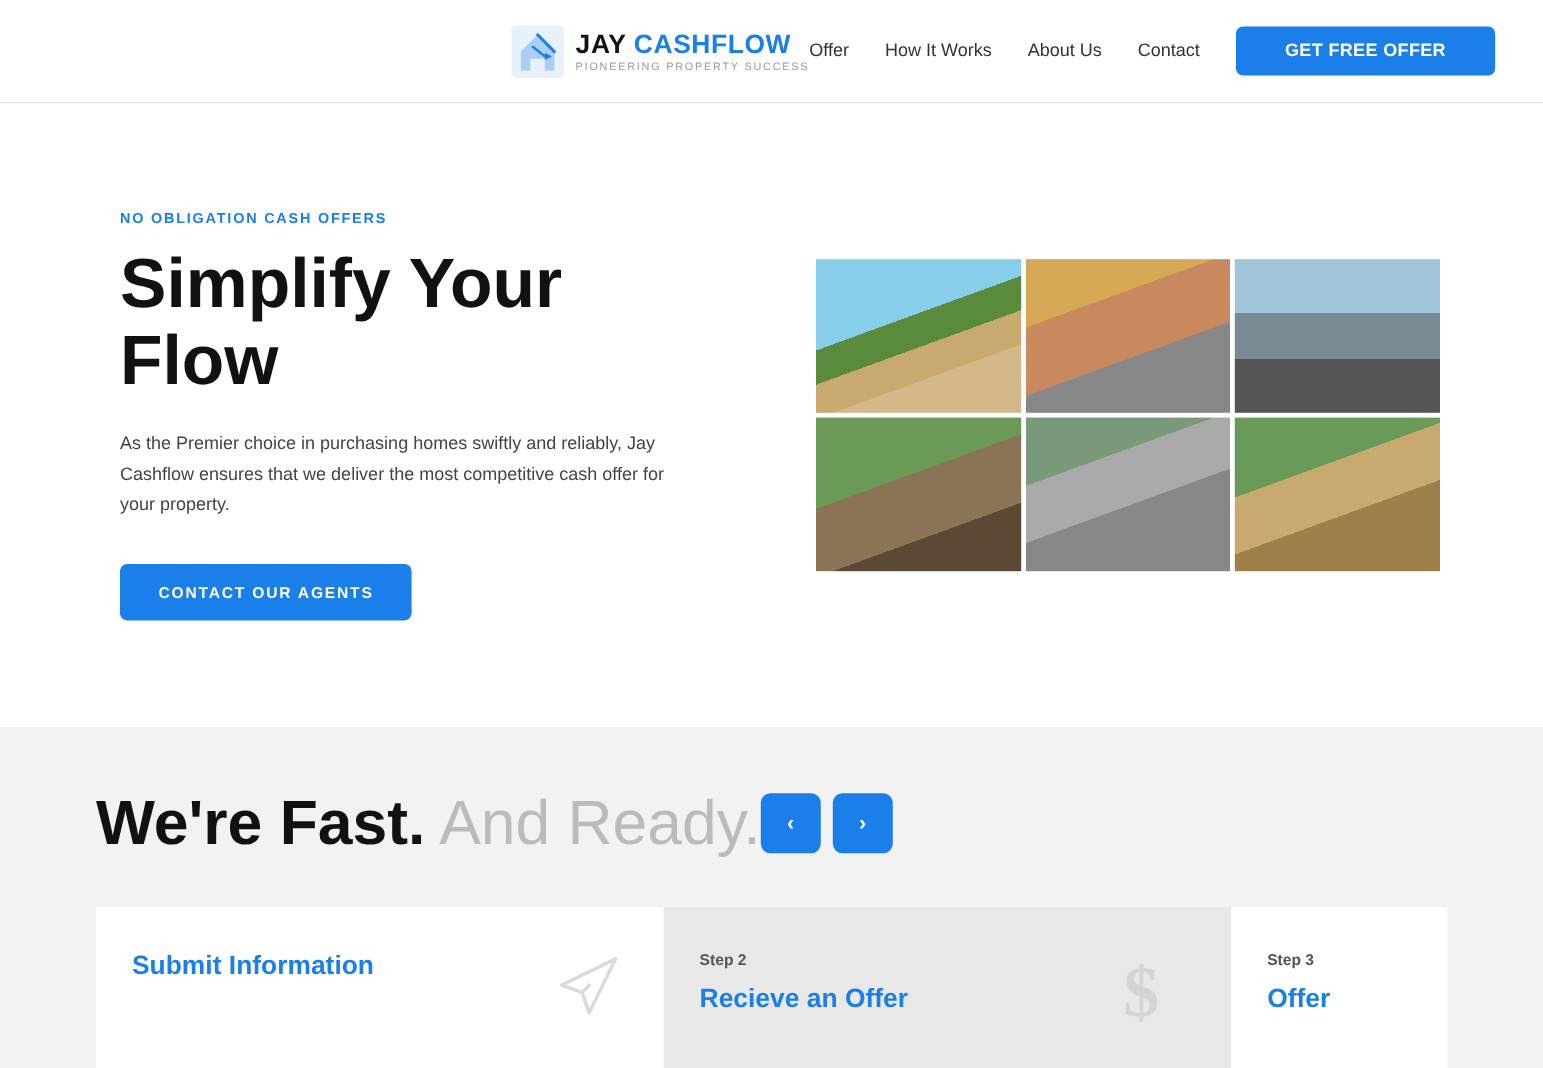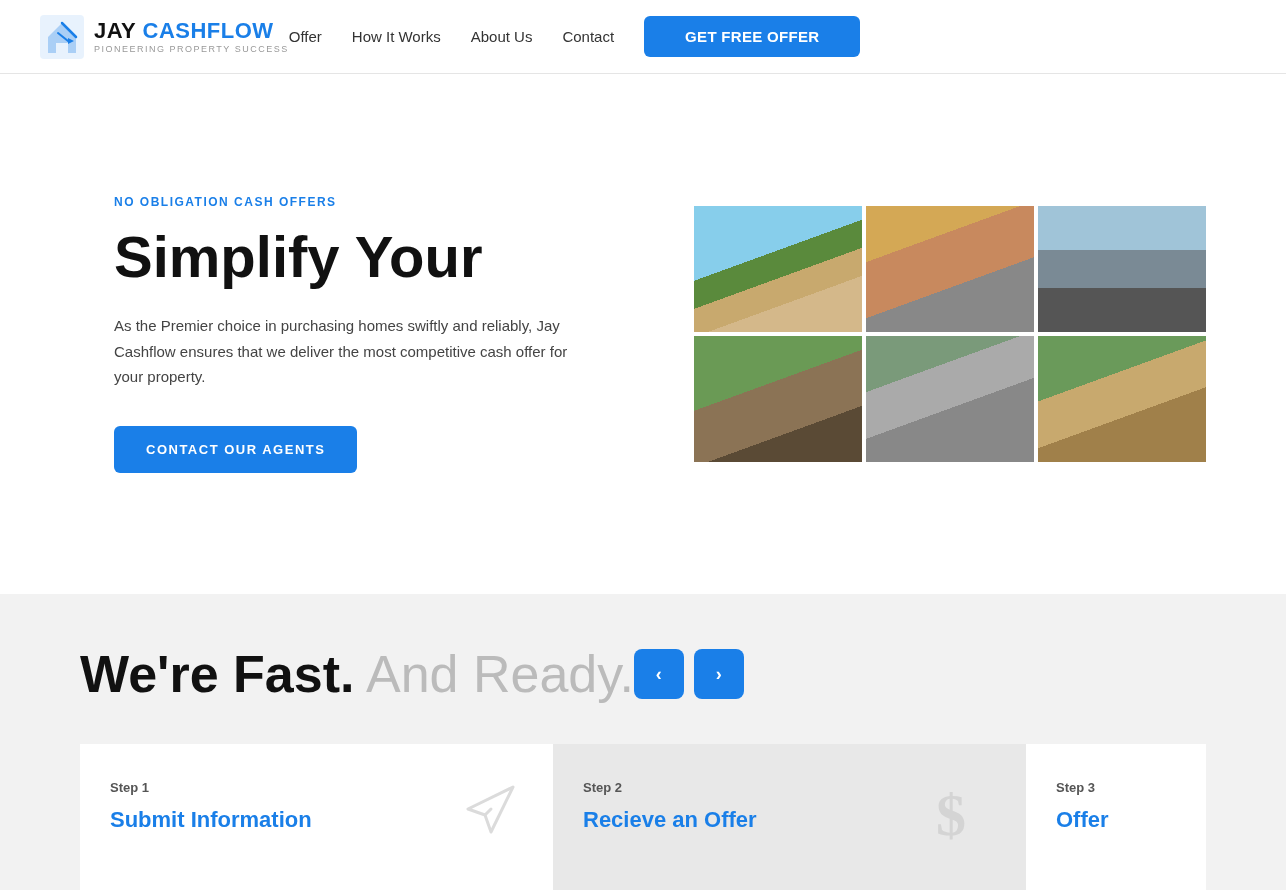--- a/index.html
+++ b/index.html
@@ -2,23 +2,23 @@
 <html><head>
   <meta charset="utf-8">
   <style>
     * { margin: 0; padding: 0; box-sizing: border-box; }
     body { font-family: 'Arial', sans-serif; color: #222; background: #fff; overflow-x: hidden; }
 
     
     header {
       display: flex;
       align-items: center;
-      justify-content: flex-start;
+      justify-content: flex-end;
       padding: 0 40px;
-      height: 74px;
+      height: 86px;
       border-bottom: 1px solid #e5e5e5;
       background: #fff;
     }
     .logo-area {
       display: flex;
       align-items: center;
       gap: 10px;
     }
     .logo-icon {
       width: 44px;
@@ -69,21 +69,20 @@
     .hero {
       display: flex;
       align-items: center;
       padding: 60px 80px 60px 100px;
       gap: 60px;
       min-height: 520px;
     }
     .hero-left {
       flex: 0 0 520px;
       max-width: 520px;
-      margin-left: 14px;
     }
     .hero-label {
       color: #1a7fe8;
       font-size: 12px;
       font-weight: 700;
       letter-spacing: 1.5px;
       text-transform: uppercase;
       margin-bottom: 16px;
     }
     .hero-title {
@@ -246,20 +245,21 @@
     <a href="#">Contact</a>
     <button class="btn-free-offer">GET FREE OFFER</button>
   </nav>
 </header>
 
 <section class="hero">
   <div class="hero-left">
     <div class="hero-label">NO OBLIGATION CASH OFFERS</div>
     <h1 class="hero-title">
       <span>Simplify Your</span><br>
+      <span>Flow</span>
     </h1>
     <p class="hero-desc">As the Premier choice in purchasing homes swiftly and reliably, Jay Cashflow ensures that we deliver the most competitive cash offer for your property.</p>
     <button class="btn-contact">CONTACT OUR AGENTS</button>
   </div>
 
   <div class="hero-right">
     <div class="photo-cell photo-1"></div>
     <div class="photo-cell photo-2"></div>
     <div class="photo-cell photo-3"></div>
     <div class="photo-cell photo-4"></div>
@@ -274,21 +274,20 @@
       <span>We're Fast.</span><span class="bottom-title-gray"> And Ready.</span>
     </h2>
     <div class="carousel-btns">
       <button class="carousel-btn">‹</button>
       <button class="carousel-btn">›</button>
     </div>
   </div>
 
   <div class="steps-row">
     <div class="step-card">
-      <div class="step-num">Step 1</div>
       <div class="step-title">Submit Information</div>
       <div class="step-icon">
         <svg width="70" height="70" viewBox="0 0 70 70" fill="none">
           <path d="M60 10 L15 32 L32 38 L38 55 Z" stroke="#ccc" stroke-width="3" fill="none" stroke-linejoin="round"></path>
           <path d="M32 38 L38 32" stroke="#ccc" stroke-width="3" stroke-linecap="round"></path>
         </svg>
       </div>
     </div>
     <div class="step-card">
       <div class="step-num">Step 2</div>

